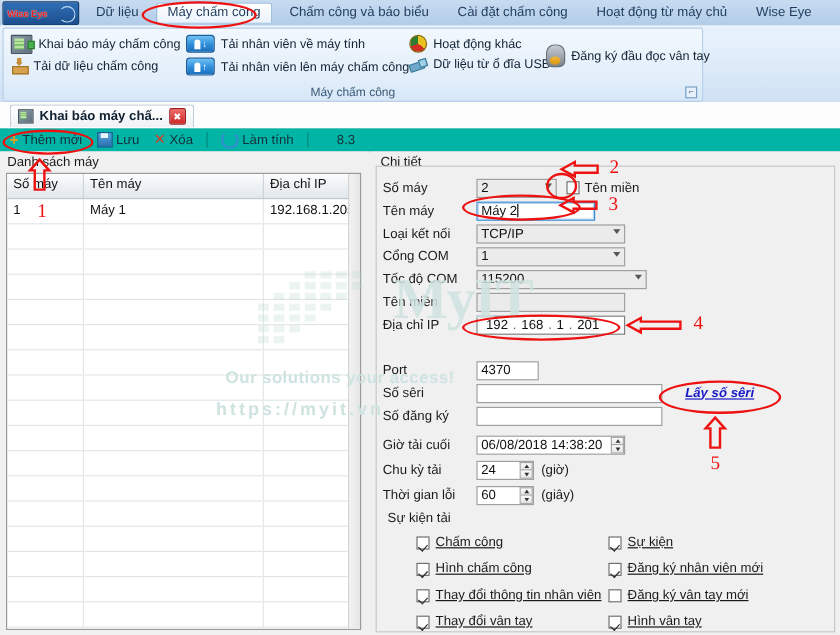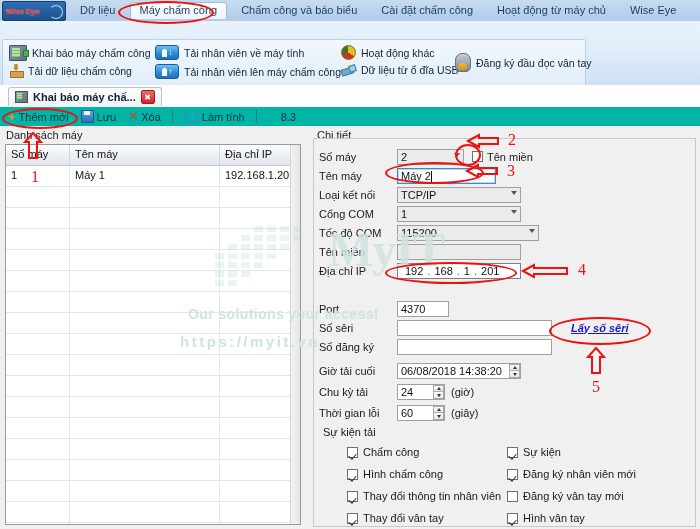--- a/index.html
+++ b/index.html
@@ -46,21 +46,21 @@
     padding:1px 9px 3px 9px;
   }
 
   
   .ribbon-body{
     position:absolute;left:0;top:21px;width:700px;height:64px;
     background:linear-gradient(to bottom,#eaf3fc 0%,#dbe9f8 60%,#cfe1f4 100%);
     border-bottom:1px solid #a9c4e0;
   }
   .ribbon-group{
-    position:absolute;left:2px;top:18px;width:582px;height:60px;
+    position:absolute;left:2px;top:2px;width:582px;height:60px;
     background:linear-gradient(to bottom,#f2f8fd 0%,#e2eefa 70%,#d6e7f7 100%);
     border:1px solid #b8d0e8;border-radius:2px;
   }
   .rb-item{
     position:absolute;display:flex;align-items:center;gap:5px;
     font-size:10.5px;color:#123;white-space:nowrap;cursor:default;
   }
   .grp-caption{
     position:absolute;left:0;bottom:1px;width:582px;text-align:center;
     font-size:10px;color:#3b5a78;
@@ -196,21 +196,21 @@
   .spin .bu:after{content:"";position:absolute;left:3px;top:1.5px;width:0;height:0;
     border-left:2.5px solid transparent;border-right:2.5px solid transparent;border-bottom:3px solid #333;}
   .spin .bd:after{content:"";position:absolute;left:3px;top:1.5px;width:0;height:0;
     border-left:2.5px solid transparent;border-right:2.5px solid transparent;border-top:3px solid #333;}
 
   .unit{font-size:11px;color:#1a1a1a;margin-left:6px;}
   .link{font-size:11px;color:#1919c8;text-decoration:underline;font-style:italic;
     font-weight:bold;cursor:pointer;}
 
   .grouphdr{position:absolute;left:16px;font-size:11px;color:#1a1a1a;}
-  .cbrow{position:absolute;display:flex;align-items:center;gap:5px;font-size:11px;color:#1a1a1a;}
+  .cbrow{position:absolute;display:flex;align-items:center;gap:5px;font-size:11px;color:#1a1a1a;text-decoration:underline;}
   .cb{width:11px;height:11px;box-sizing:border-box;background:#fff;border:1px solid #707070;
     position:relative;flex:none;}
   .cb.on:after{content:"";position:absolute;left:2px;top:4px;width:4px;height:6px;
     border:solid #2a2a2a;border-width:0 1.6px 1.6px 0;transform:rotate(42deg);}
 
   
   .wm{position:absolute;pointer-events:none;z-index:1;}
   .wm-logo{left:215px;top:226px;width:130px;height:75px;opacity:.28;}
   .wm-blk{position:absolute;background:#bcd9cf;}
   .wm-myit{left:328px;top:222px;font-size:48px;font-weight:bold;color:#cfe3e0;

